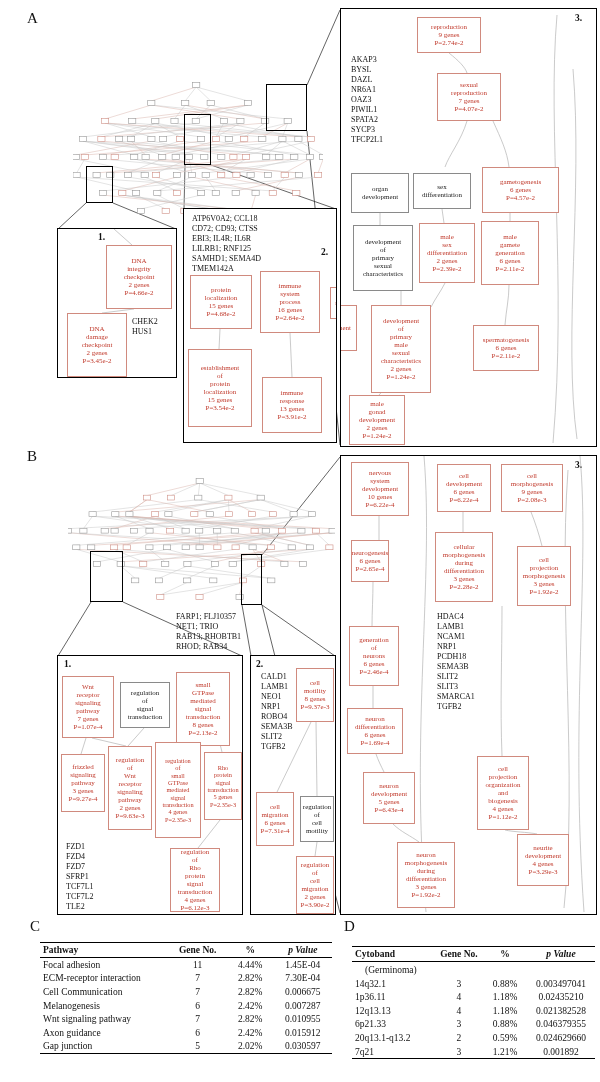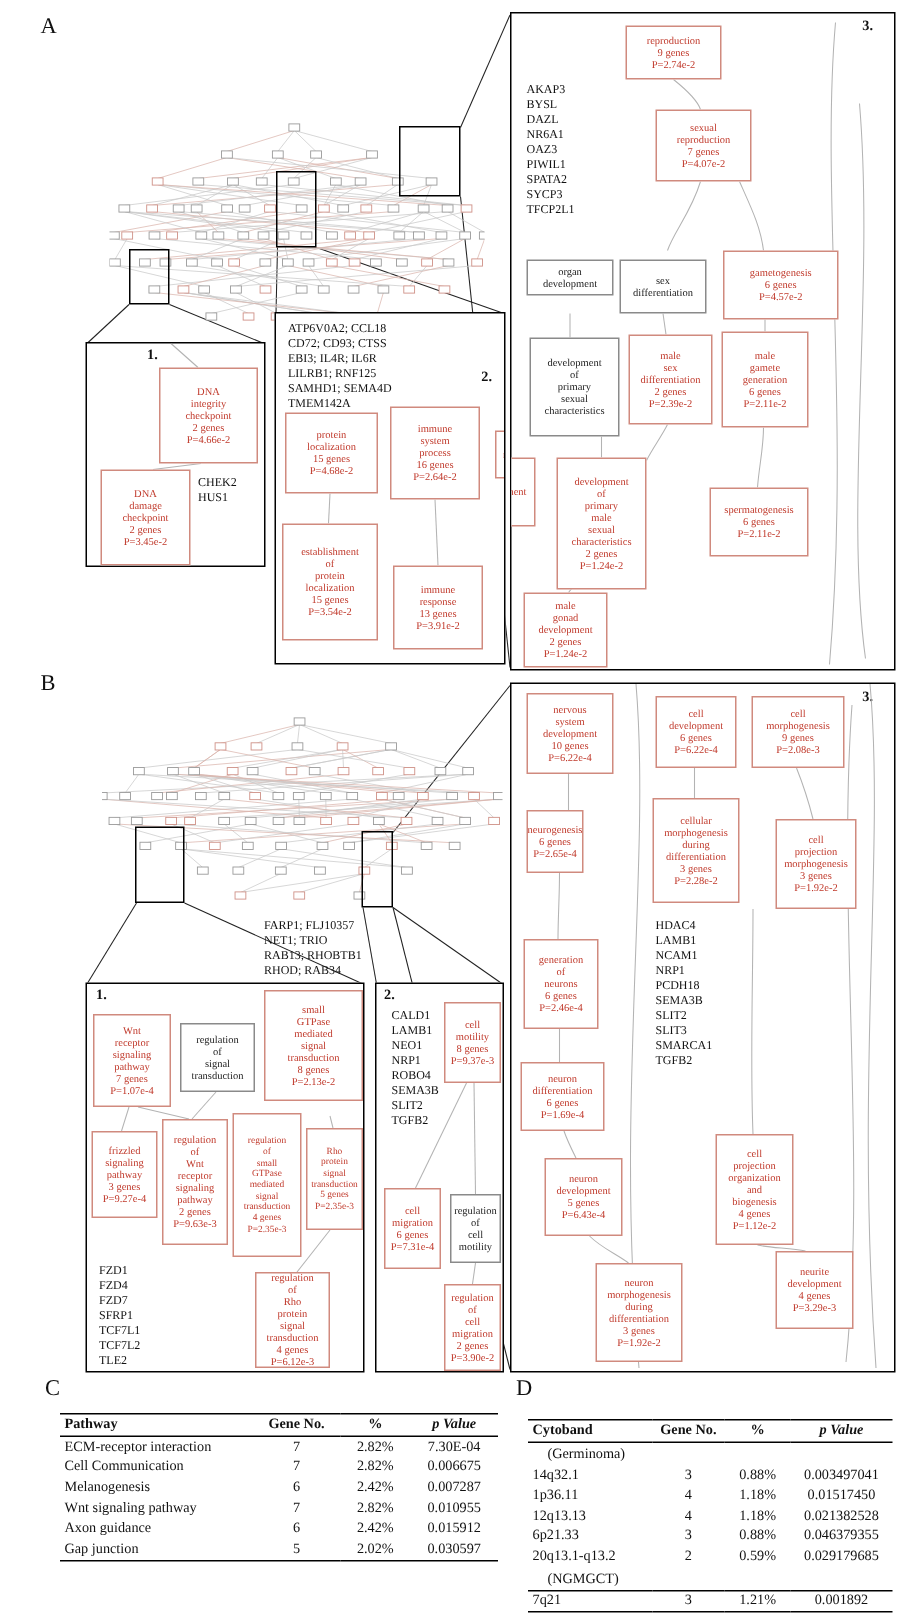--- a/index.html
+++ b/index.html
@@ -485,21 +485,21 @@
 SPATA2
 SYCP3
 TFCP2L1</div>
   <div class="gobox red" style="left:76px;top:8px;width:64px;height:36px">reproduction
 9 genes
 P=2.74e-2</div>
   <div class="gobox red" style="left:96px;top:64px;width:64px;height:48px">sexual
 reproduction
 7 genes
 P=4.07e-2</div>
-  <div class="gobox blk" style="left:10px;top:164px;width:58px;height:24px">organ
+  <div class="gobox blk" style="left:10px;top:164px;width:58px;height:40px">organ
 development</div>
   <div class="gobox blk" style="left:72px;top:164px;width:58px;height:36px">sex
 differentiation</div>
   <div class="gobox red" style="left:141px;top:158px;width:77px;height:46px">gametogenesis
 6 genes
 P=4.57e-2</div>
   <div class="gobox blk" style="left:12px;top:216px;width:60px;height:66px">development
 of
 primary
 sexual
@@ -546,21 +546,21 @@
   <div class="gobox red" style="left:4px;top:20px;width:52px;height:62px">Wnt
 receptor
 signaling
 pathway
 7 genes
 P=1.07e-4</div>
   <div class="gobox blk" style="left:62px;top:26px;width:50px;height:46px">regulation
 of
 signal
 transduction</div>
-  <div class="gobox red" style="left:118px;top:4px;width:66px;height:74px">small
+  <div class="gobox red" style="left:118px;top:16px;width:54px;height:74px">small
 GTPase
 mediated
 signal
 transduction
 8 genes
 P=2.13e-2</div>
   <div class="gobox red" style="left:3px;top:98px;width:44px;height:58px">frizzled
 signaling
 pathway
 3 genes
@@ -729,20 +729,26 @@
   <thead>
     <tr>
       <th>Pathway</th>
       <th>Gene No.</th>
       <th>%</th>
       <th>p Value</th>
     </tr>
   </thead>
   <tbody>
       <tr>
+        <td>Focal adhesion</td>
+        <td>11</td>
+        <td>4.44%</td>
+        <td>1.45E-04</td>
+      </tr>
+      <tr>
         <td>ECM-receptor interaction</td>
         <td>7</td>
         <td>2.82%</td>
         <td>7.30E-04</td>
       </tr>
       <tr>
         <td>Cell Communication</td>
         <td>7</td>
         <td>2.82%</td>
         <td>0.006675</td>
@@ -790,42 +796,39 @@
       <tr>
         <td>14q32.1</td>
         <td>3</td>
         <td>0.88%</td>
         <td>0.003497041</td>
       </tr>
       <tr>
         <td>1p36.11</td>
         <td>4</td>
         <td>1.18%</td>
-        <td>0.01517450</td>
+        <td>0.02435210</td>
       </tr>
       <tr>
         <td>12q13.13</td>
         <td>4</td>
         <td>1.18%</td>
         <td>0.021382528</td>
       </tr>
       <tr>
         <td>6p21.33</td>
         <td>3</td>
         <td>0.88%</td>
         <td>0.046379355</td>
       </tr>
       <tr>
         <td>20q13.1-q13.2</td>
         <td>2</td>
         <td>0.59%</td>
-        <td>0.029179685</td>
-      </tr>
-      <tr>
-        <td colspan="4" class="group">(NGMGCT)</td>
+        <td>0.024629660</td>
       </tr>
       <tr>
         <td>7q21</td>
         <td>3</td>
         <td>1.21%</td>
         <td>0.001892</td>
       </tr>
     </tbody>
 </table>
 

